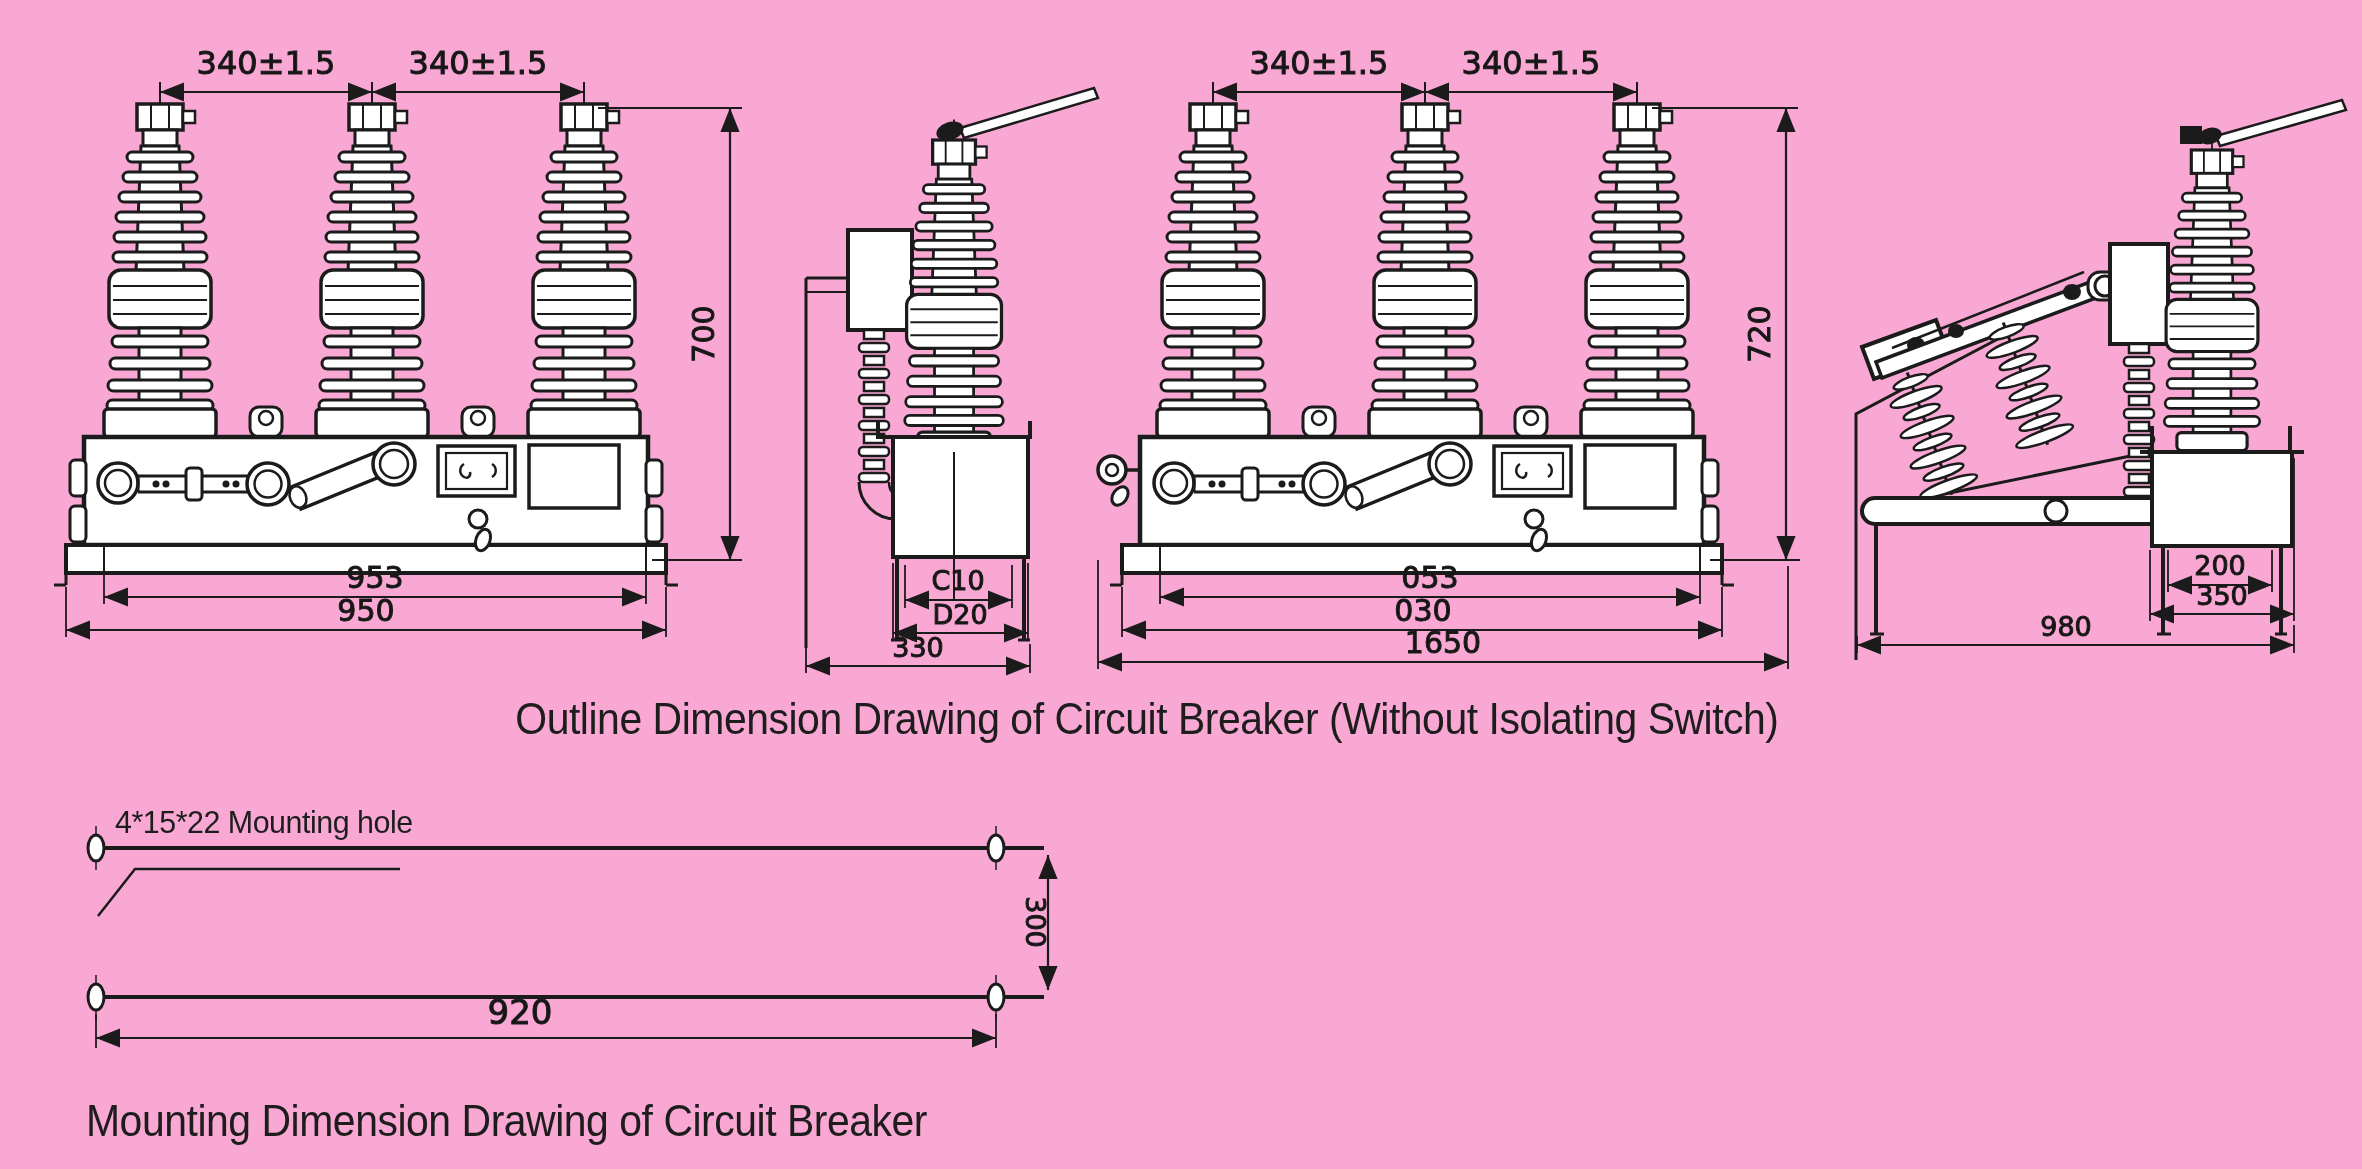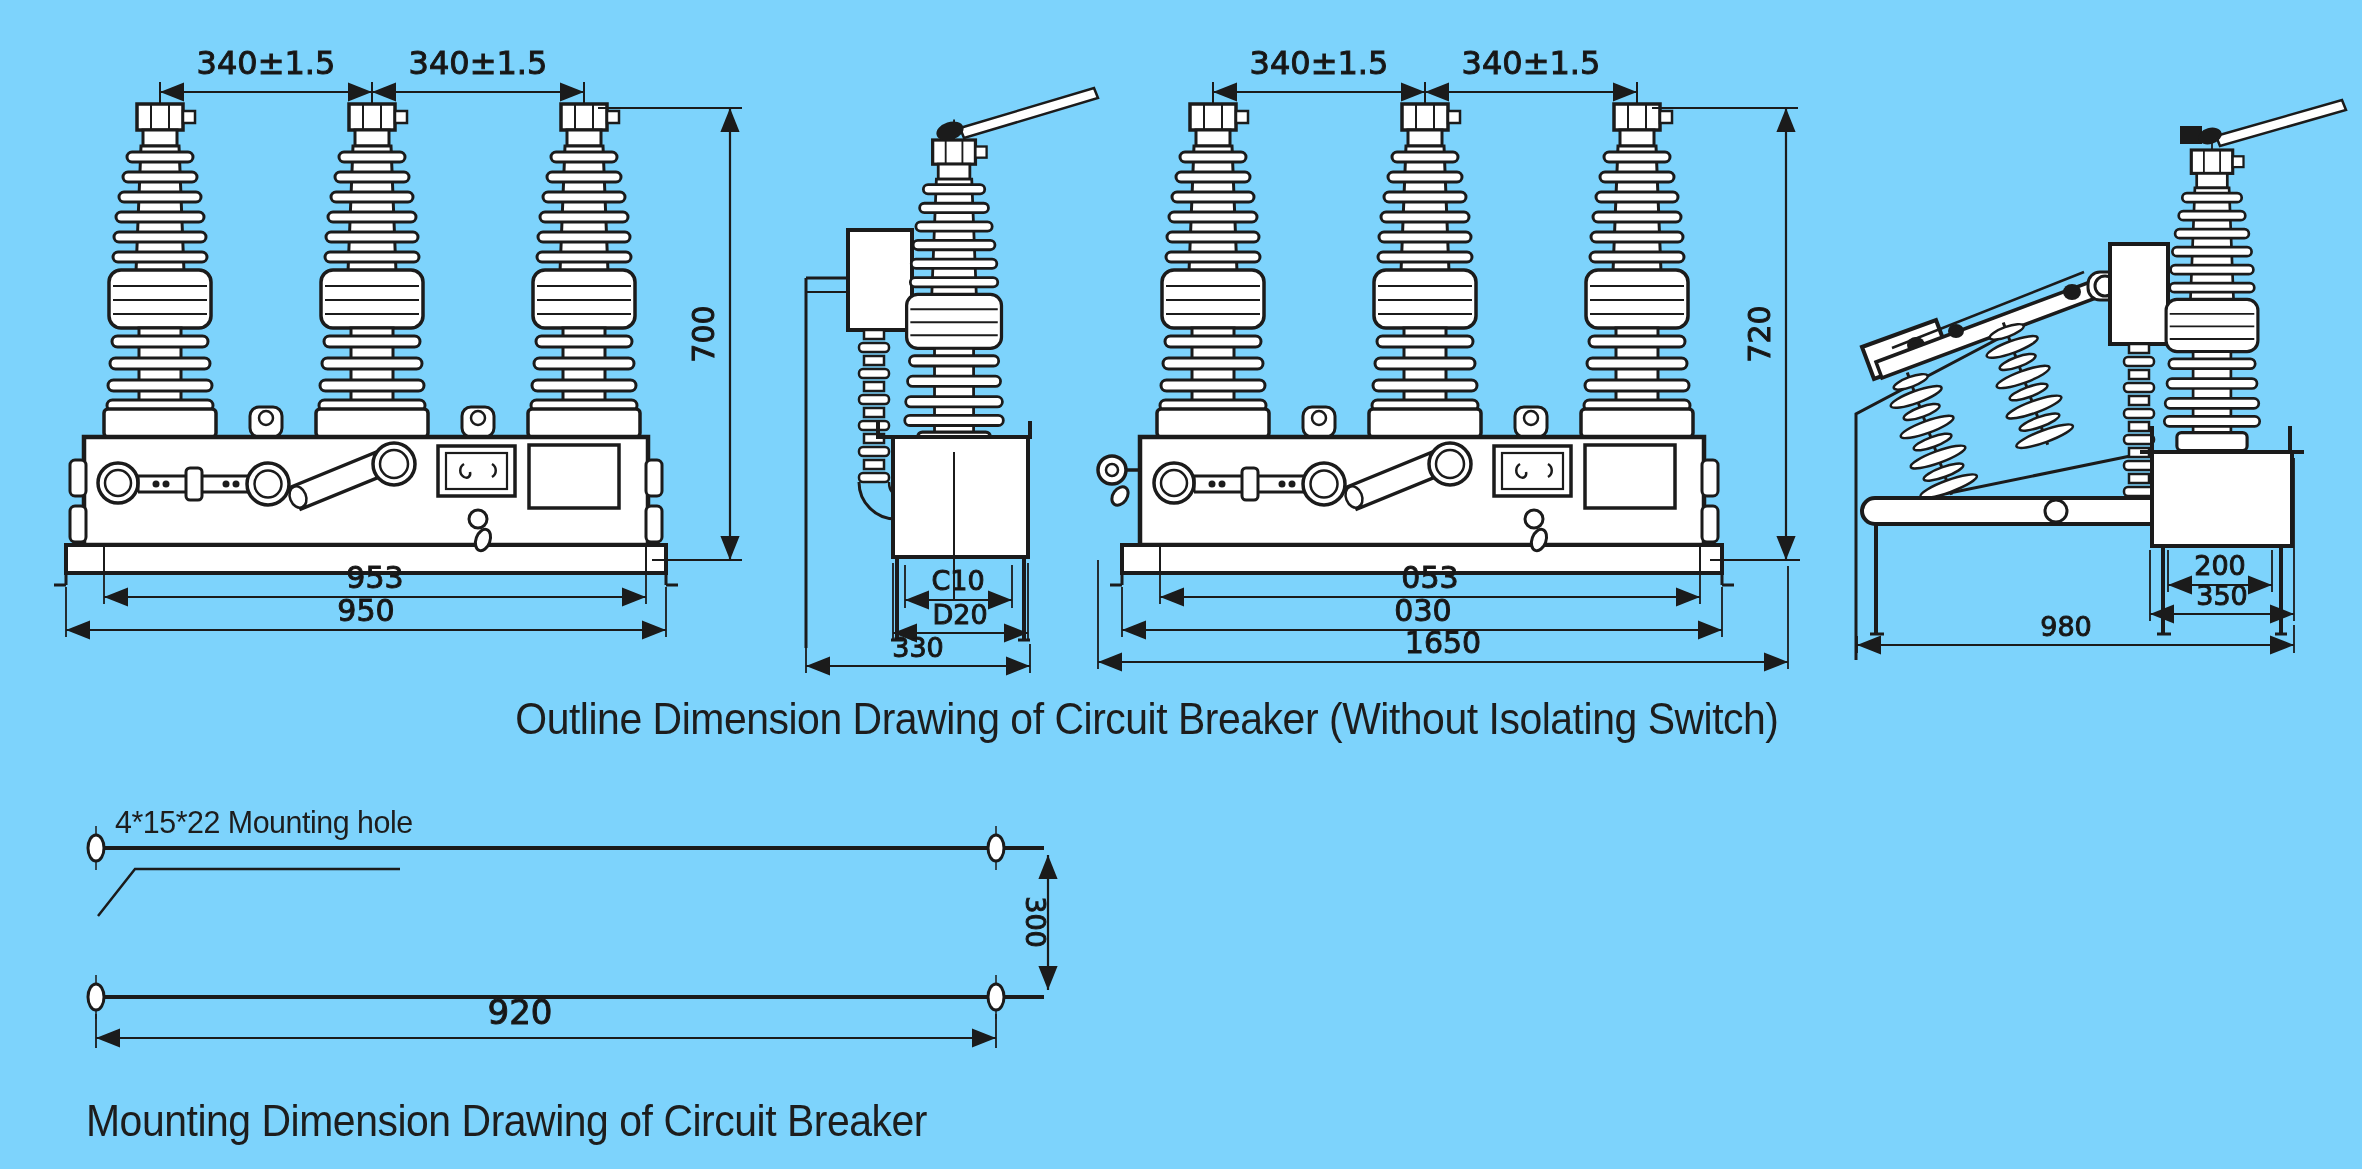--- a/index.html
+++ b/index.html
@@ -1,19 +1,19 @@
 <!DOCTYPE html>
 <html><head>
 <meta charset="utf-8">
 <style>
   html,body{margin:0;padding:0;background:#e8e8e8;}
   .page{
     position:relative;
     width:2362px;height:1169px;
-    background:#7dd3fc;
+    background:#f9a8d4;
     overflow:hidden;
     font-family:"Liberation Sans", sans-serif;
   }
   svg{position:absolute;left:0;top:0;}
   svg text{
     font-family:"DejaVu Sans", sans-serif;
     fill:#161616;
   }
   .dim-t{font-size:30px;}
   .dim-s{font-size:27px;}

